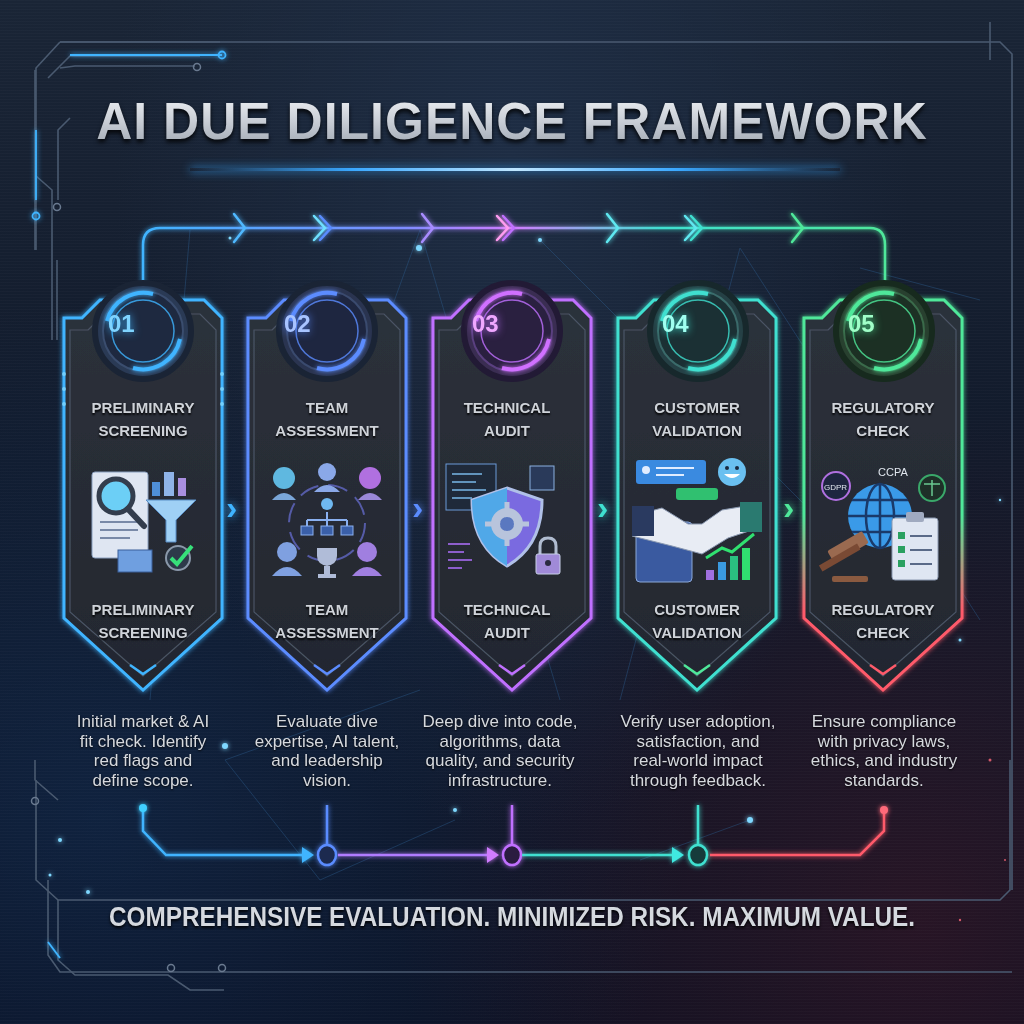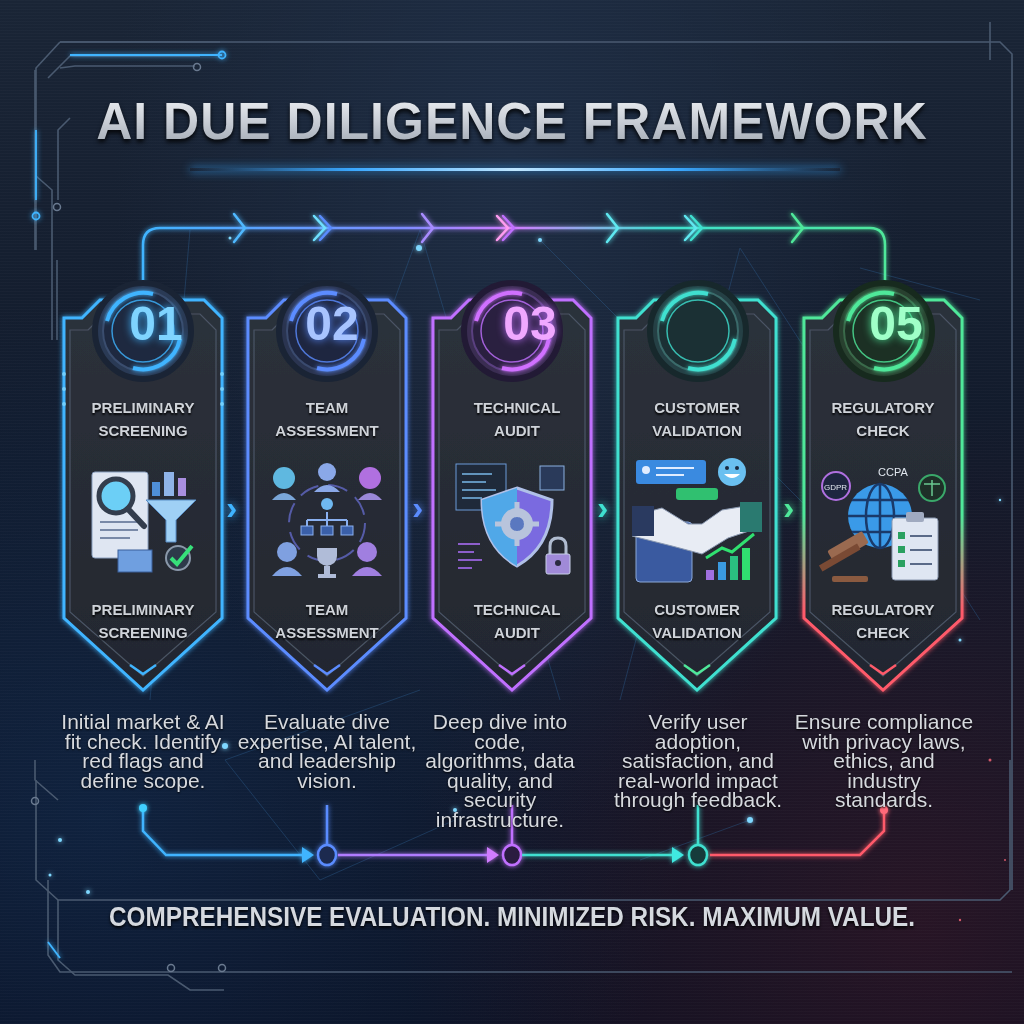--- a/index.html
+++ b/index.html
@@ -15,23 +15,23 @@
     background:linear-gradient(180deg,#f4f6f8 0%,#c9ced6 50%,#9aa2ad 100%);-webkit-background-clip:text;background-clip:text;color:transparent;
     filter:drop-shadow(0 3px 2px rgba(0,0,0,0.8));transform:scaleY(1.05);}
   .title-glow{position:absolute;left:190px;width:650px;top:168px;height:3px;background:linear-gradient(90deg,transparent,#3aa8ff,#bfe6ff,#3aa8ff,transparent);box-shadow:0 0 10px #3aa8ff;}
   .tagline{position:absolute;left:0;width:1024px;top:902px;text-align:center;font-size:27px;font-weight:bold;color:#d5d9df;
     text-shadow:0 2px 3px rgba(0,0,0,0.9);transform:scaleX(0.9);}
   .card{position:absolute;top:300px;width:166px;height:400px;}
   .card .title-txt{position:absolute;left:0;width:166px;text-align:center;font-weight:bold;font-size:15px;line-height:23px;color:#cfd3d9;text-shadow:0 2px 2px rgba(0,0,0,0.9);}
   .card .t1{top:96px;}
   .card .t2{top:298px;}
   .badge{position:absolute;left:35px;top:-24px;width:96px;height:96px;border-radius:50%;}
-  .badge-num{position:absolute;left:0;top:0;width:96px;height:96px;line-height:96px;text-align:center;font-size:48px;font-weight:bold;}
+  .badge-num{position:absolute;left:0;top:0;width:96px;height:96px;line-height:96px;font-size:24px;font-weight:bold;}
   .icon-area{position:absolute;left:18px;top:158px;width:130px;height:130px;}
-  .desc{position:absolute;top:712px;width:180px;text-align:center;font-size:21px;line-height:19.5px;color:#d6d9de;text-shadow:0 1px 2px rgba(0,0,0,0.9);}
+  .desc{position:absolute;top:712px;width:180px;text-align:center;font-size:17px;line-height:19.5px;color:#d6d9de;text-shadow:0 1px 2px rgba(0,0,0,0.9);}
   .chev{position:absolute;top:488px;font-size:34px;font-weight:bold;}
 </style>
 </head>
 <body>
 
 <div class="bg"></div>
 
 <svg class="layer" width="1024" height="1024">
   <defs>
     <filter id="glow" x="-50%" y="-50%" width="200%" height="200%">
@@ -317,21 +317,21 @@
     <path d="M55 90 H75 V98 Q75 106 65 108 Q55 106 55 98 Z" fill="#b0bcd8"></path>
       <rect x="62" y="108" width="6" height="8" fill="#b0bcd8"></rect>
       <rect x="56" y="116" width="18" height="4" fill="#b0bcd8"></rect>
   </svg>
   <div class="title-txt t2">
       <div>TEAM</div>
       <div>ASSESSMENT</div>
     </div>
 </div>
 
-<div class="card" style="left:434px;">
+<div class="card" style="left:424px;">
   <div class="badge" style="left:48px;">
     <div class="badge-num" style="color:#f0a8ff;text-shadow:0 0 8px #c070ff;">03</div>
   </div>
   <div class="title-txt t1">
       <div>TECHNICAL</div>
       <div>AUDIT</div>
     </div>
   <svg class="icon-area" viewBox="0 0 130 130">
     <rect x="4" y="6" width="50" height="46" fill="#1f2a3a" stroke="#6a9ad8"></rect>
     <g stroke="#7ab8e8" stroke-width="1.5">
@@ -360,20 +360,23 @@
     <rect x="94" y="96" width="24" height="20" rx="2" fill="#a08ad8" stroke="#c8d0e8"></rect>
     <circle cx="106" cy="105" r="3" fill="#2a2a40"></circle>
   </svg>
   <div class="title-txt t2">
       <div>TECHNICAL</div>
       <div>AUDIT</div>
     </div>
 </div>
 
 <div class="card" style="left:614px;">
+  <div class="badge" style="left:48px;">
+    <div class="badge-num" style="color:#a0fff0;text-shadow:0 0 8px #3fe0d0;">04</div>
+  </div>
   <div class="title-txt t1">
       <div>CUSTOMER</div>
       <div>VALIDATION</div>
     </div>
   <svg class="icon-area" viewBox="0 0 130 130">
     <rect x="4" y="2" width="70" height="24" rx="3" fill="#3a8ae0"></rect>
     <circle cx="14" cy="12" r="4" fill="#e0ecff"></circle>
       <g stroke="#e0ecff" stroke-width="2">
         <line x1="24" y1="10" x2="62" y2="10"></line>
         <line x1="24" y1="17" x2="52" y2="17"></line>

